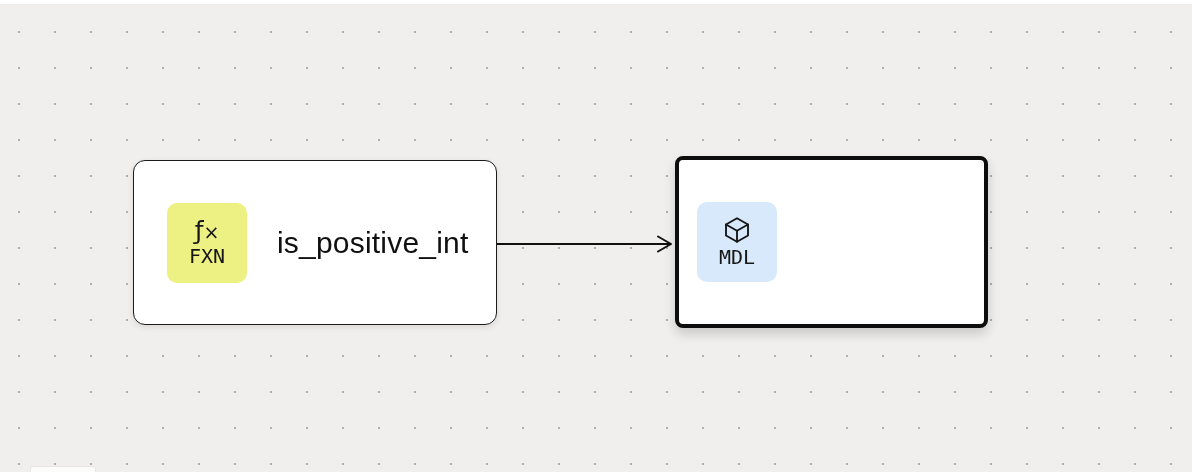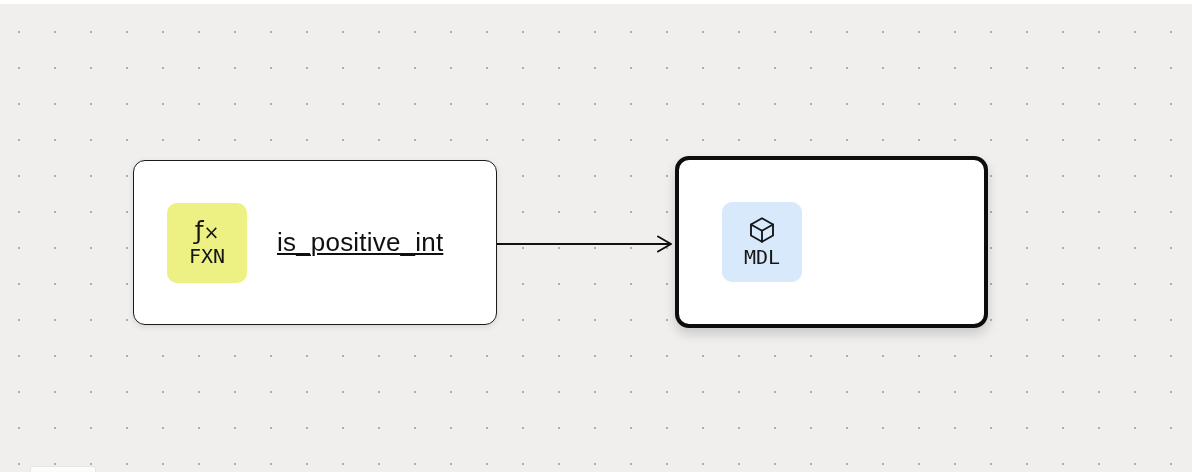--- a/index.html
+++ b/index.html
@@ -30,22 +30,22 @@
   .node-default {
     left: 133px; top: 160px; width: 364px; height: 165px;
     border: 1.5px solid #1b1b1b;
     border-radius: 12px;
     padding-left: 33px;
     box-shadow: 0 2px 6px rgba(0,0,0,0.10);
   }
   .node-selected {
     left: 675px; top: 156px; width: 313px; height: 172px;
     border: 4px solid #0d0d0d;
-    border-radius: 14px;
-    padding-left: 43px;
+    border-radius: 8px;
+    padding-left: 18px;
     box-shadow: 0 6px 12px rgba(0,0,0,0.16);
   }
   .badge {
     width: 80px; height: 80px;
     border-radius: 10px;
     flex: 0 0 auto;
     display: flex;
     flex-direction: column;
     align-items: center;
     justify-content: center;
@@ -61,25 +61,24 @@
   .badge-kind {
     font-family: "DejaVu Sans Mono", "Liberation Mono", monospace;
     font-size: 20px;
     line-height: 1.15;
     margin-top: 1px;
     color: #161616;
   }
   .cube-wrap { width: 30px; height: 30px; display: flex; align-items: center; justify-content: center; }
   .node-label {
     margin-left: 30px;
-    font-size: 26px;
+    font-size: 30px;
     color: #101010;
     letter-spacing: 0.2px;
     white-space: nowrap;
-    text-decoration: underline;
   }
   .panel-peek {
     position: absolute;
     left: 30px; top: 466px; width: 66px; height: 10px;
     background: #fcfcfb;
     border: 1px solid #e7e6e4;
     border-radius: 3px 3px 0 0;
   }
 </style>
 </head>

